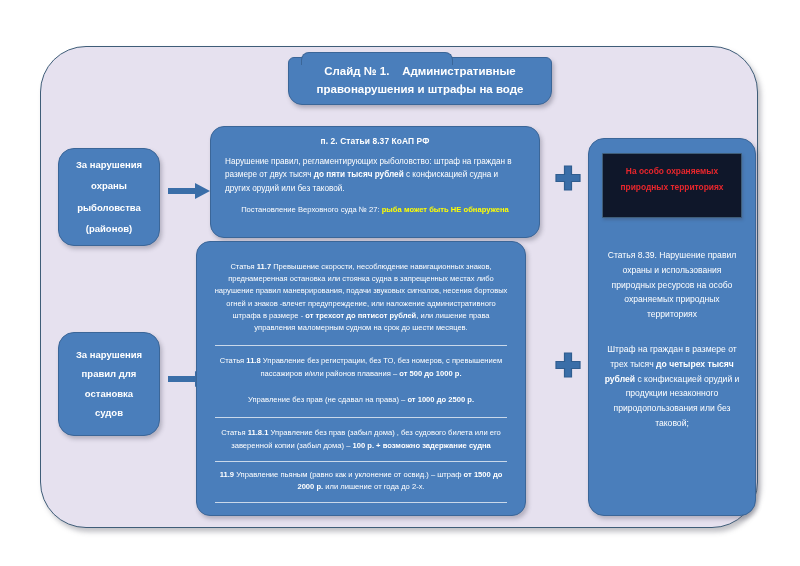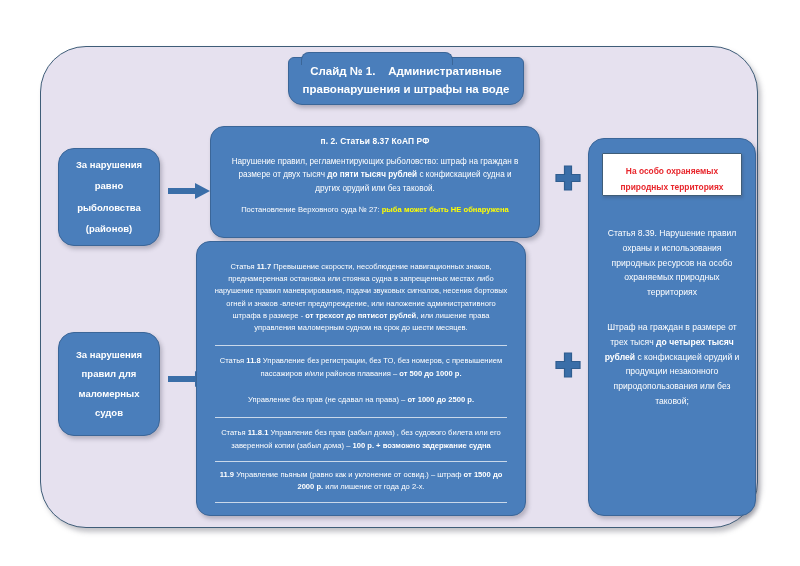--- a/index.html
+++ b/index.html
@@ -27,21 +27,21 @@
     border-radius: 46px;
     box-shadow: 3px 4px 5px rgba(80,80,95,0.35);
     box-sizing: border-box;
   }
 
   
   #title-banner {
     position: absolute;
     left: 288px;
     top: 57px;
-    width: 236px;
+    width: 264px;
     height: 48px;
     background: #4a7ebb;
     border: 1px solid #3b6698;
     border-radius: 6px 6px 14px 14px;
     box-shadow: 2px 3px 4px rgba(70,70,90,0.35);
     color: #ffffff;
     font-size: 11.5px;
     font-weight: bold;
     display: flex;
     flex-direction: column;
@@ -109,21 +109,21 @@
   
   #box-8-37 {
     left: 210px; top: 126px; width: 330px; height: 112px;
     padding: 9px 14px 8px 14px;
   }
   #box-8-37 .hdr {
     text-align: center; font-size: 8.4px; font-weight: bold;
     margin-bottom: 9px; letter-spacing: .1px;
   }
   #box-8-37 .body {
-    text-align: center; font-size: 8.2px; line-height: 1.62;
+    text-align: left; font-size: 8.2px; line-height: 1.62;
   }
   #box-8-37 .note {
     text-align: center; font-size: 7.6px; margin-top: 10px;
   }
   .yellow { color: #ffff00; font-weight: bold; }
 
   #box-small {
     left: 196px; top: 241px; width: 330px; height: 275px;
     padding: 10px 12px 8px 12px;
   }
@@ -151,29 +151,29 @@
   #plus-top { left: 555px; top: 165px; }
   #plus-bottom { left: 555px; top: 352px; }
 
   
   #box-right {
     left: 588px; top: 138px; width: 168px; height: 378px;
     border-radius: 16px;
     padding: 10px 9px 10px 9px;
   }
   #highlight-card {
-    background: #ffffff;
+    background: #0f172a;
     border: 1.5px solid #3f5d78;
     border-radius: 1px;
     color: #e8262c;
     font-size: 8.4px;
     font-weight: bold;
     text-align: center;
     line-height: 1.85;
-    padding: 10px 6px 0 6px;
+    padding: 10px 6px 22px 6px;
     margin: 4px 4px 0 4px;
     box-shadow: 1px 2px 3px rgba(60,60,80,0.28);
   }
   #right-article {
     font-size: 8.6px;
     text-align: center;
     line-height: 1.72;
     margin-top: 30px;
     padding: 0 6px;
   }
@@ -191,36 +191,36 @@
 
 <div id="slide-frame"></div>
 
 <div id="title-banner">
   <span class="tline">Слайд № 1.    Административные</span>
   <span class="tline">правонарушения и штрафы на воде</span>
 </div>
 
 <div class="bluebox" id="cat-fishing">
   <div class="ln">За нарушения</div>
-  <div class="ln">равно</div>
+  <div class="ln">охраны</div>
   <div class="ln">рыболовства</div>
   <div class="ln">(районов)</div>
 </div>
 
 <svg class="arrow" id="arrow-fishing" viewBox="0 0 42 22">
   <g fill="#3a6ea8">
     <rect x="0" y="8" width="28" height="6"></rect>
     <polygon points="27,3 42,11 27,19"></polygon>
   </g>
 </svg>
 
 <div class="bluebox" id="cat-smallcraft">
   <div class="ln">За нарушения</div>
   <div class="ln">правил для</div>
-  <div class="ln">маломерных</div>
+  <div class="ln">остановка</div>
   <div class="ln">судов</div>
 </div>
 
 <svg class="arrow" id="arrow-smallcraft" viewBox="0 0 42 22">
   <g fill="#3a6ea8">
     <rect x="0" y="8" width="28" height="6"></rect>
     <polygon points="27,3 42,11 27,19"></polygon>
   </g>
 </svg>
 

